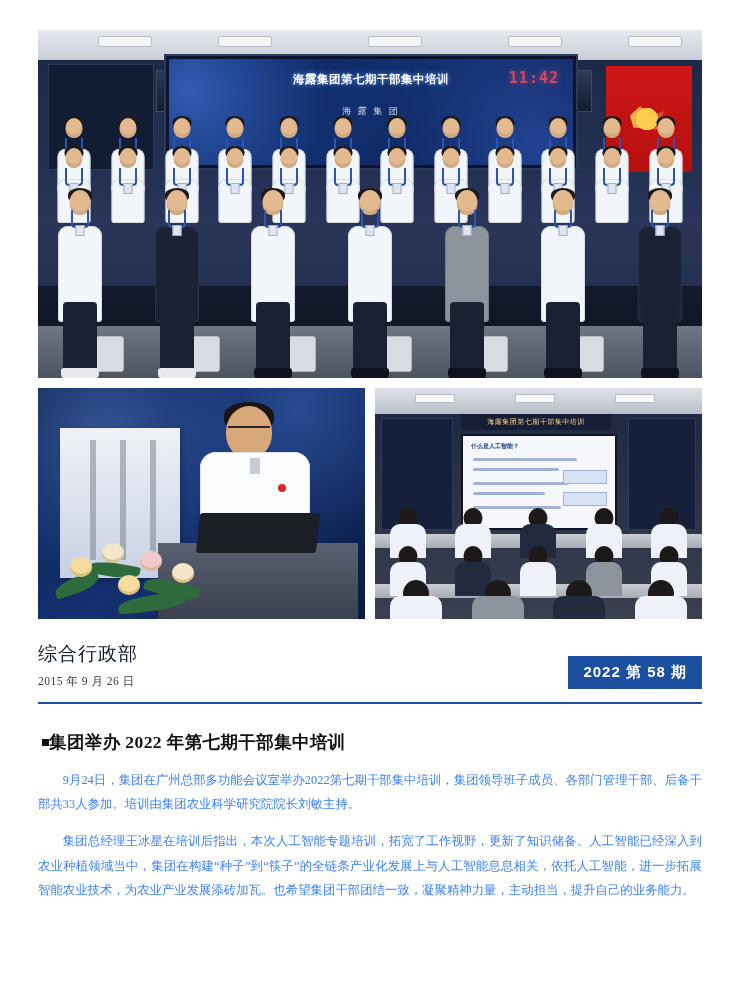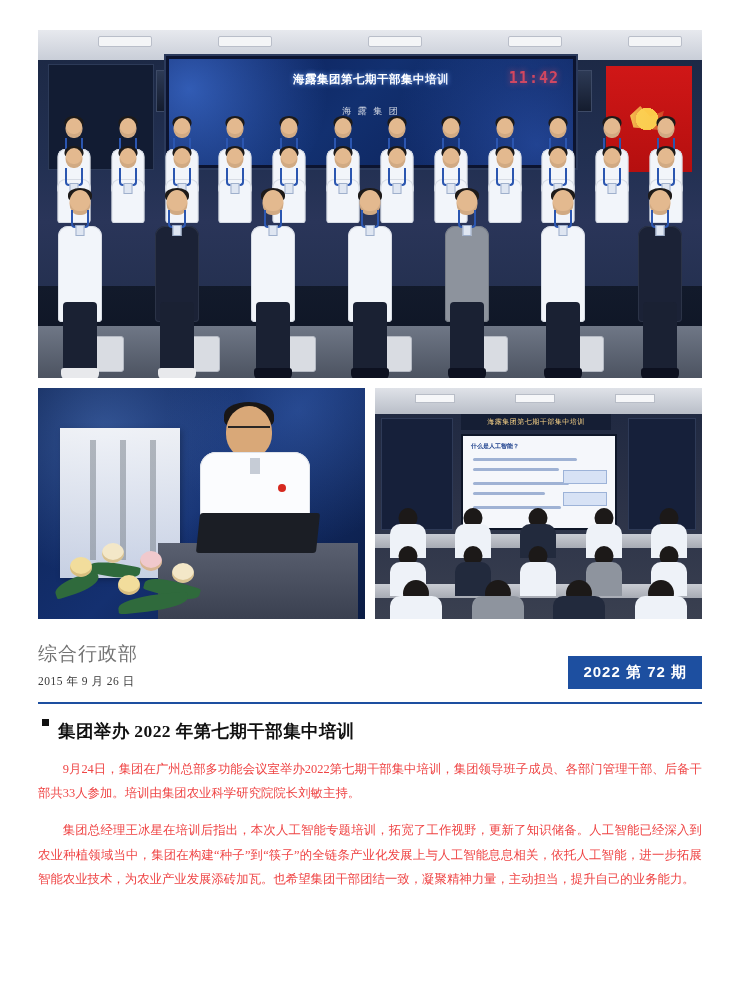--- a/index.html
+++ b/index.html
@@ -423,21 +423,21 @@
   
   .meta {
     margin-top: 22px;
     display: flex;
     align-items: flex-end;
     justify-content: space-between;
   }
   .dept {
     font-family: "Liberation Serif", serif;
     font-size: 19px;
-    color: #737373;
+    color: #0f172a;
     letter-spacing: 1px;
   }
   .date {
     font-family: "Liberation Serif", serif;
     font-size: 11.5px;
     color: #3a3a3a;
     margin-top: 7px;
     letter-spacing: .5px;
   }
   .issue {
@@ -451,22 +451,22 @@
   }
   .rule {
     margin-top: 13px;
     height: 2px;
     background: #1d4fa0;
   }
 
   
   .headline {
     display: flex;
-    gap: 9px;
-    margin-top: 15px;
+    align-items: center;
+    margin-top: 26px;
     padding-left: 4px;
   }
   .bullet {
     width: 7px; height: 7px;
     background: #111111;
     flex: none;
   }
   .headline-text {
     font-family: "Liberation Serif", serif;
     font-size: 17.5px;
@@ -476,21 +476,21 @@
   .body {
     margin-top: 14px;
   }
   .body p {
     margin: 0 0 13px 0;
     font-family: "Liberation Serif", serif;
     font-size: 12.4px;
     line-height: 1.95;
     text-align: justify;
     text-indent: 2em;
-    color: #ef4444;
+    color: #3b82f6;
   }
 </style>
 </head>
 <body>
 
 <div class="page">
 
   <div class="photo-main">
     <div class="room"></div>
     <div class="ceiling"></div>
@@ -876,21 +876,21 @@
           </div>
       </div>
     </div>
   </div>
 
   <div class="meta">
     <div>
       <div class="dept">综合行政部</div>
       <div class="date">2015 年 9 月 26 日</div>
     </div>
-    <div class="issue">2022  第 72 期</div>
+    <div class="issue">2022  第 58 期</div>
   </div>
   <div class="rule"></div>
 
   <div class="headline">
     <span class="bullet"></span>
     <span class="headline-text">集团举办 2022 年第七期干部集中培训</span>
   </div>
 
   <div class="body">
     <p>9月24日，集团在广州总部多功能会议室举办2022第七期干部集中培训，集团领导班子成员、各部门管理干部、后备干部共33人参加。培训由集团农业科学研究院院长刘敏主持。</p>

